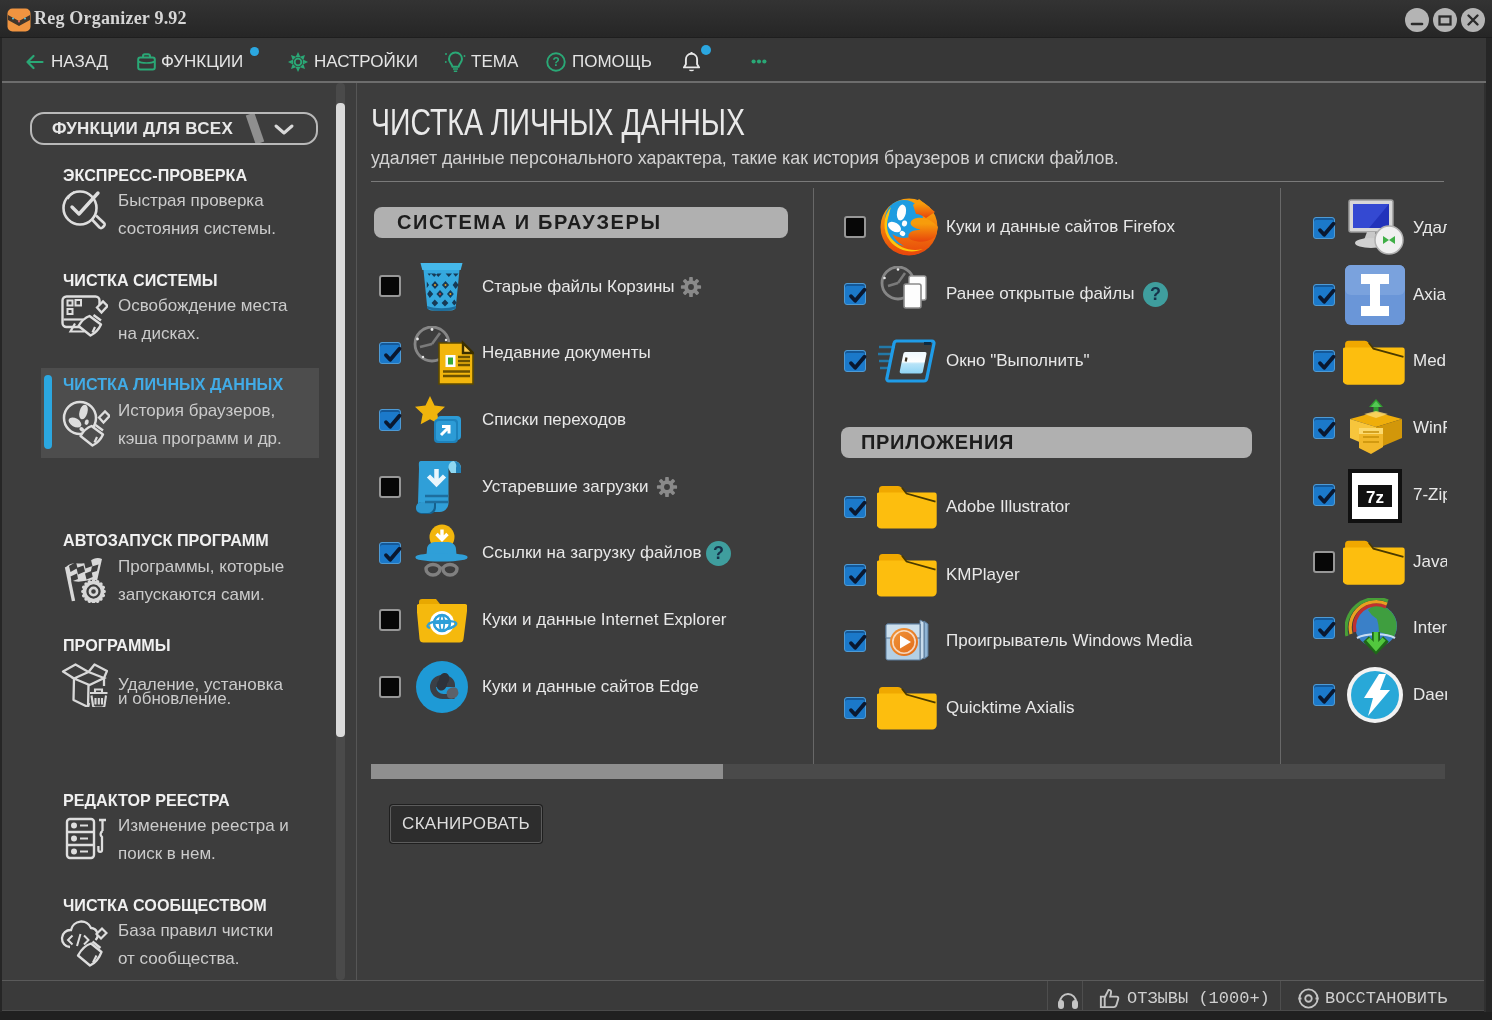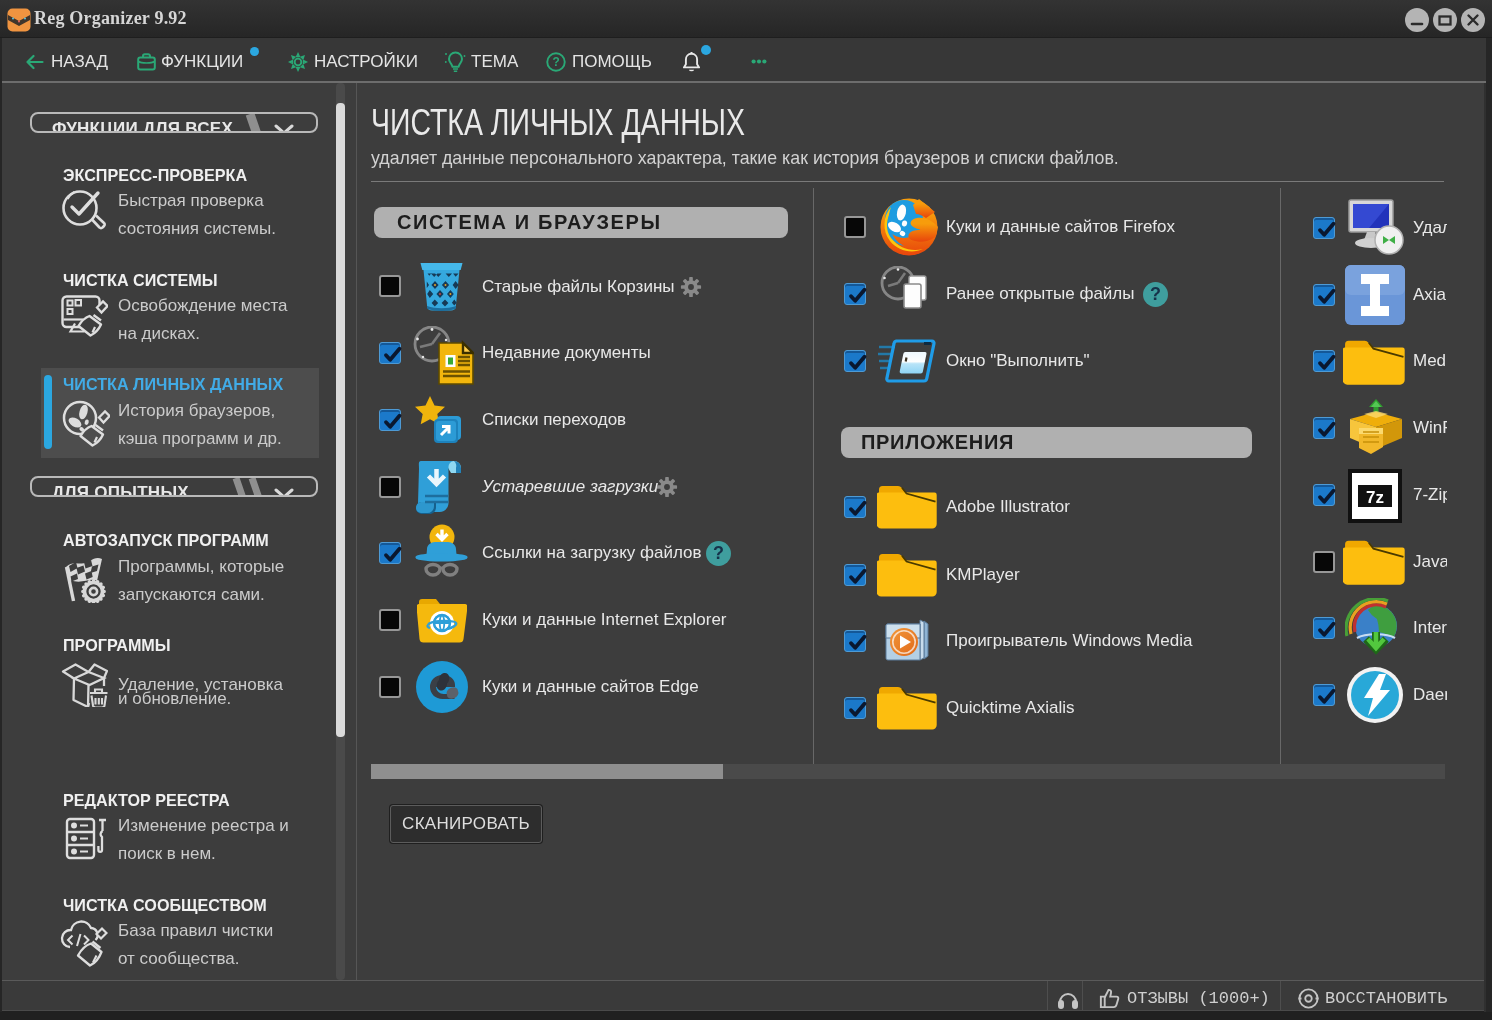--- a/index.html
+++ b/index.html
@@ -19,22 +19,22 @@
 
 
 #menubar { position:absolute; left:0; top:38px; width:1492px; height:43px; background:#373737; }
 .mitem { position:absolute; top:2px; height:43px; display:flex; align-items:center;
   color:#e4e4e4; font-size:17px; }
 #menusep { position:absolute; left:0; top:81px; width:1492px; height:2px; background:#6d6d6d; }
 .bluedot { position:absolute; width:9px; height:9px; border-radius:50%; background:#2ba7e0; }
 
 
 #sidebar { position:absolute; left:0; top:83px; width:356px; height:897px; }
-.shead { position:absolute; left:30px; width:288px; height:21px; border:2px solid #b9b9b9;
-  border-radius:8px; color:#e8e8e8; font-size:17px; font-weight:bold; line-height:30px;
+.shead { position:absolute; left:30px; width:288px; height:33px; border:2px solid #b9b9b9;
+  border-radius:14px; color:#e8e8e8; font-size:17px; font-weight:bold; line-height:30px;
   padding-left:20px; letter-spacing:0.3px; overflow:hidden;}
 .stitle { position:absolute; font-size:17px; font-weight:bold; color:#f0f0f0; white-space:nowrap; transform:scaleX(0.95); transform-origin:left top;}
 .sdesc { position:absolute; font-size:17px; color:#cbcbcb; white-space:nowrap; }
 .sicon { position:absolute; }
 #selbox { position:absolute; left:41px; top:285px; width:278px; height:90px; background:#4d4d4d; }
 #selbar { position:absolute; left:44px; top:292px; width:8px; height:74px; background:#2ba7e0; border-radius:4px;}
 #sscroll { position:absolute; left:336px; top:20px; width:9px; height:634px; background:#dadada; border-radius:4px;}
 #sscrolltrack { position:absolute; left:336px; top:0px; width:9px; height:897px; background:#4a4a4a; border-radius:4px;}
 #sidesep { position:absolute; left:356px; top:83px; width:1px; height:897px; background:#565656; }
 
@@ -200,25 +200,20 @@
           <ellipse cx="24.7" cy="23.2" rx="2" ry="2.7" transform="rotate(16 24.7 23.2)"></ellipse>
           <ellipse cx="13" cy="23.5" rx="4.2" ry="7" transform="rotate(-60 13 23.5)"></ellipse>
           <ellipse cx="19.8" cy="30.3" rx="2" ry="2.6" transform="rotate(-50 19.8 30.3)"></ellipse>
         </g>
         <path d="M37 18.5 L43 12.5 L47.5 17 L41.5 23.5 Z" stroke-width="2.3" fill="#4d4d4d"></path>
         <path d="M33.5 26 L41 31.5" stroke-width="2.4"></path>
         <path d="M29.5 27 L41 35.5 C38.5 41 34.5 44.5 30.5 46.5 L18.5 37 C21.5 32 25.5 28.5 29.5 27 Z" stroke-width="2.4" stroke-linejoin="round" fill="#4d4d4d"></path>
         <path d="M35 38 L32.5 43.5" stroke-width="2.2"></path>
       </svg></div>
 
-    <div class="shead" style="top:393px;">ДЛЯ ОПЫТНЫХ
-      <svg width="288" height="33" viewBox="0 0 288 33" style="position:absolute;left:-22px;top:-2px;">
-        <path d="M226 2 L236 31 M242 2 L252 31" stroke="#8f8f8f" stroke-width="7"></path>
-        <path d="M266 14 l8 7 l8 -7" stroke="#d9d9d9" stroke-width="3" fill="none" stroke-linecap="round" stroke-linejoin="round"></path>
-      </svg></div>
 
     <div class="stitle" style="left:63px;top:448px;">АВТОЗАПУСК ПРОГРАММ</div>
     <div class="sdesc" style="left:118px;top:474px;">Программы, которые</div>
     <div class="sdesc" style="left:118px;top:502px;">запускаются сами.</div>
     <div class="sicon" style="left:60px;top:472px;">
       <svg width="48" height="48" viewBox="0 0 48 48">
         <path d="M6 12 C13 4 22 12 30 6 C34 3 38 2 42 4 L37 26 C30 22 22 30 10 25 Z" fill="#d8d8d8"></path>
         <g fill="#3d3d3d">
           <path d="M9 11 l7 -4 1.5 6 -7 4 z M24 7 l7 -2 1.5 6 -7 2.5 z M16.5 13 l7 -2.5 1.5 6 -7 3 z M32 11.5 l6.5 -2 -1.5 6.5 -6.5 2 z M10.5 21.5 l6.5 -3 1 5.5 -6.5 2.5 z M25 18.5 l6.5 -2.5 1.2 6 -6.2 2.5 z"></path>
         </g>
@@ -368,21 +363,21 @@
   <div class="icw" style="left:414px;top:459px;">
     <svg width="52" height="56" viewBox="0 0 52 56">
       <path d="M30 2 h10 a7 7 0 0 1 7 7 v5 h-10 z" fill="#8fd8f2"></path>
       <path d="M40 2 a7 7 0 0 1 7 7 v5 h-5 v-5 a7 7 0 0 0 -2 -7z" fill="#2382b8"></path>
       <path d="M7 2 h33 c-3 0 -5.5 3 -5.5 6 v36 c0 5 -4 9 -9 9 h-13 c-5 0 -8.5 -4 -8.5 -9 l1 -34 c0 -4 -1 -8 2 -8 z" fill="#2f9fd8"></path>
       <path d="M2 49 c0 -4 3 -6 6 -6 h14 v5 c0 4 -2.5 7 -6.5 7 h-7 c-4 0 -6.5 -2.5 -6.5 -6 z" fill="#16608c"></path>
       <path d="M2 49 c0 -4 3 -6 6 -6 h12 v4 c0 4 -2.5 7 -6.5 7 h-5 c-4 0 -6.5 -2 -6.5 -5 z" fill="#2d97ce"></path>
       <path d="M22.5 10 v15 m-8 -8 l8 8 l8 -8" stroke="#eaf6fc" stroke-width="4.5" fill="none"></path>
       <path d="M11 37 h23 M11 43 h23" stroke="#1d6e9e" stroke-width="2.5"></path>
     </svg></div>
-  <div class="lbl" style="left:482px;top:476px;font-style:italic;">Устаревшие загрузки</div>
+  <div class="lbl" style="left:482px;top:476px;">Устаревшие загрузки</div>
   <div class="gear" style="left:656px;top:476px;">
     <svg width="22" height="22" viewBox="0 0 24 24" fill="#8a8a8a">
       <g>
             <rect x="10" y="1" width="4" height="5" rx="1"></rect>
             <rect x="10" y="18" width="4" height="5" rx="1"></rect>
       <rect x="1" y="10" width="5" height="4" rx="1"></rect>
             <rect x="18" y="10" width="5" height="4" rx="1"></rect>
       <g transform="rotate(45 12 12)">
               <rect x="10" y="1" width="4" height="5" rx="1"></rect>
               <rect x="10" y="18" width="4" height="5" rx="1"></rect>

